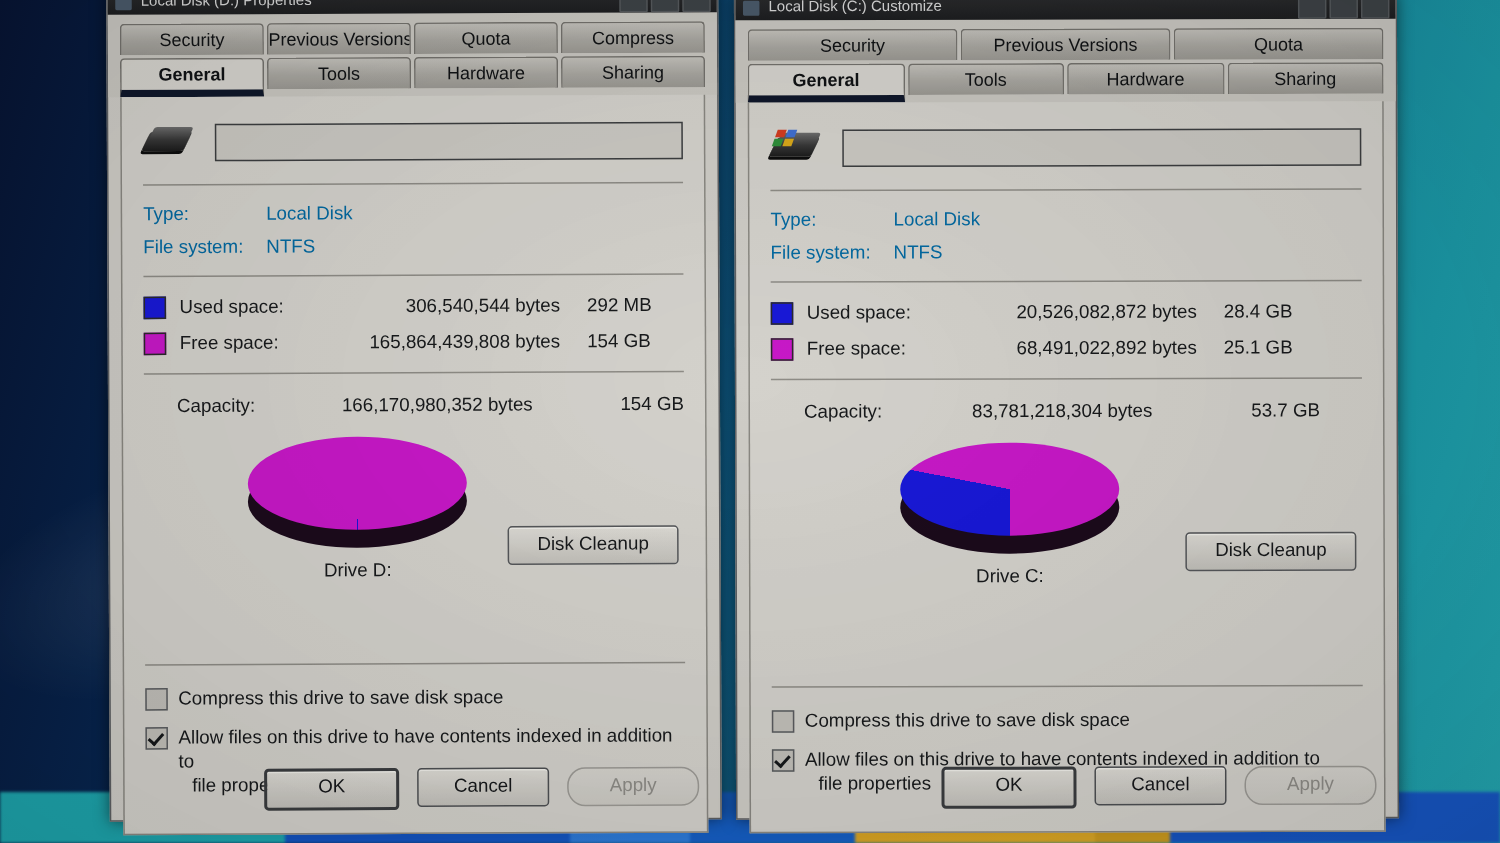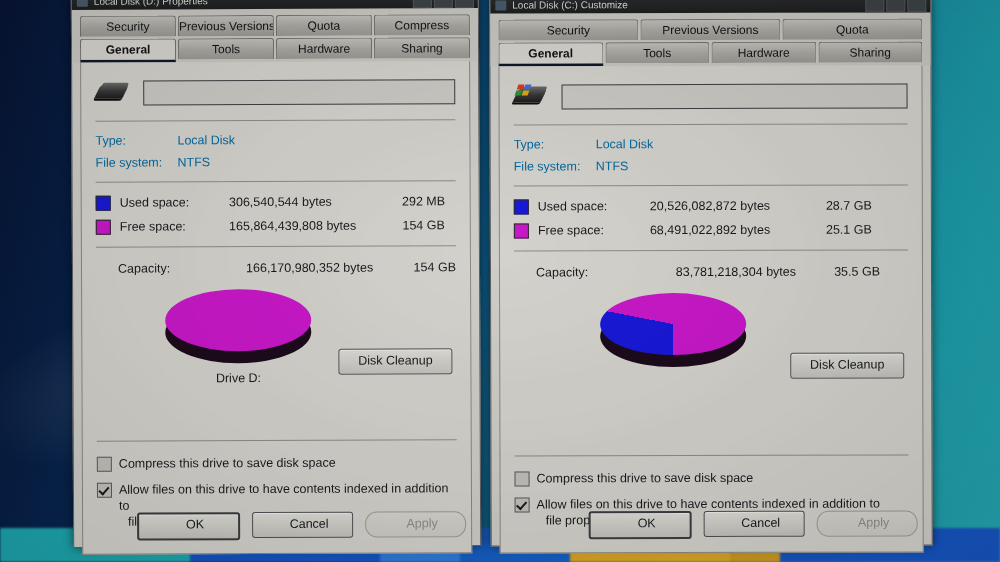--- a/index.html
+++ b/index.html
@@ -62,21 +62,21 @@
   .tab{
     flex:1;height:20px;line-height:20px;text-align:center;
     font-size:12px;color:#101214;
     background:linear-gradient(180deg,#c3c1bb 0%,#a9a7a1 55%,#9b9993 100%);
     border:1px solid #74726d;border-bottom:none;
     border-radius:3px 3px 0 0;
     overflow:hidden;white-space:nowrap;text-overflow:clip;
   }
   .tabrow.bottom{margin-top:2px;}
   .tab.active{
-    background:#d6d4ce;border-bottom:3px solid #0f172a;
+    background:#d6d4ce;border-bottom:5px solid #0f172a;
     font-weight:600;
   }
 
   
   .page{
     margin:0 8px 0 8px;background:#d4d2cc;
     border:1px solid #8a8882;border-top:none;
     height:calc(100% - 62px);
     position:relative;
     padding:0;
@@ -110,25 +110,25 @@
   .sep{height:1px;background:#8e8c86;margin:10px 0 8px 0;}
   .sep.thin{margin:8px 0;}
 
   .kv{display:flex;align-items:center;height:22px;font-size:12.5px;}
   .kv .k{width:82px;color:#0369a1;}
   .kv .v{color:#0369a1;}
 
   .statrow{display:flex;align-items:center;height:24px;font-size:12.5px;}
   .sw{width:13px;height:13px;border:1px solid #2a2a2a;margin-right:9px;flex:0 0 13px;}
   .statrow .lbl{width:112px;}
-  .statrow .bytes{width:148px;text-align:left;}
-  .statrow .human{width:66px;text-align:center;padding-left:18px;}
+  .statrow .bytes{width:148px;text-align:right;}
+  .statrow .human{width:66px;text-align:left;padding-left:18px;}
   .caprow{display:flex;align-items:center;height:26px;font-size:12.5px;}
   .caprow .lbl{width:112px;padding-left:22px;}
-  .caprow .bytes{width:148px;text-align:right;}
+  .caprow .bytes{width:148px;text-align:left;}
   .caprow .human{width:66px;text-align:right;padding-left:18px;}
 
   
   .piearea{position:relative;height:98px;margin-top:6px;}
   .pieWrap{position:absolute;left:50%;transform:translateX(-50%) translateX(-38px);top:2px;width:146px;height:82px;}
   .pie{
     position:absolute;left:0;top:0;width:146px;height:62px;
     border-radius:50%/50%;
   }
   .pieSide{
@@ -169,21 +169,20 @@
   
   .footer{
     position:absolute;left:0;right:0;bottom:6px;
     display:flex;justify-content:flex-end;gap:12px;padding-right:14px;
   }
   .btn{
     width:86px;height:24px;line-height:22px;text-align:center;font-size:12.5px;
     background:linear-gradient(180deg,#dedcd6,#c4c2bc);
     border:1px solid #4e5053;border-radius:3px;color:#15171a;
     box-shadow:inset 0 1px 0 #f0efea;
-    padding-left:13px;
   }
   .btn.default{border-width:2px;border-color:#3a3c3f;line-height:20px;}
   .btn.disabled{color:#8e8c87;border-color:#9d9b96;box-shadow:none;
     background:linear-gradient(180deg,#d6d4ce,#cdcbc5);border-radius:12px;}
 
   
   #noise{position:absolute;inset:0;pointer-events:none;
     background:
       radial-gradient(ellipse at 50% 45%, rgba(255,255,255,.05), rgba(0,0,0,.22) 100%);
     mix-blend-mode:multiply;opacity:.55;}
@@ -348,42 +347,43 @@
         <span class="k">File system:</span>
         <span class="v">NTFS</span>
       </div>
 
       <div class="sep thin"></div>
 
       <div class="statrow">
         <span class="sw" style="background:#1818d8"></span>
         <span class="lbl">Used space:</span>
         <span class="bytes">20,526,082,872 bytes</span>
-        <span class="human">28.7 GB</span>
+        <span class="human">28.4 GB</span>
       </div>
       <div class="statrow">
         <span class="sw" style="background:#c818c8"></span>
         <span class="lbl">Free space:</span>
         <span class="bytes">68,491,022,892 bytes</span>
         <span class="human">25.1 GB</span>
       </div>
 
       <div class="sep thin"></div>
 
       <div class="caprow">
         <span class="lbl">Capacity:</span>
         <span class="bytes">83,781,218,304 bytes</span>
-        <span class="human">35.5 GB</span>
+        <span class="human">53.7 GB</span>
       </div>
 
       <div class="piearea">
         <div class="pieWrap">
           <div class="pieSide"></div>
           <div class="pie pieTop" id="pie-right" style="background: conic-gradient(from 180deg, rgb(24, 24, 216) 0deg, rgb(24, 24, 216) 101.16deg, rgb(200, 24, 200) 101.16deg, rgb(200, 24, 200) 360deg);"></div>
         </div>
+        <div class="drivelabel">Drive C:</div>
         <div class="cleanupbtn">Disk Cleanup</div>
       </div>
     </div>
 
     <div class="cbzone">
       <div class="cbsep"></div>
       <div class="cbrow">
         <span class="cb"></span>
         <span class="cbtext">Compress this drive to save disk space</span>
       </div>

